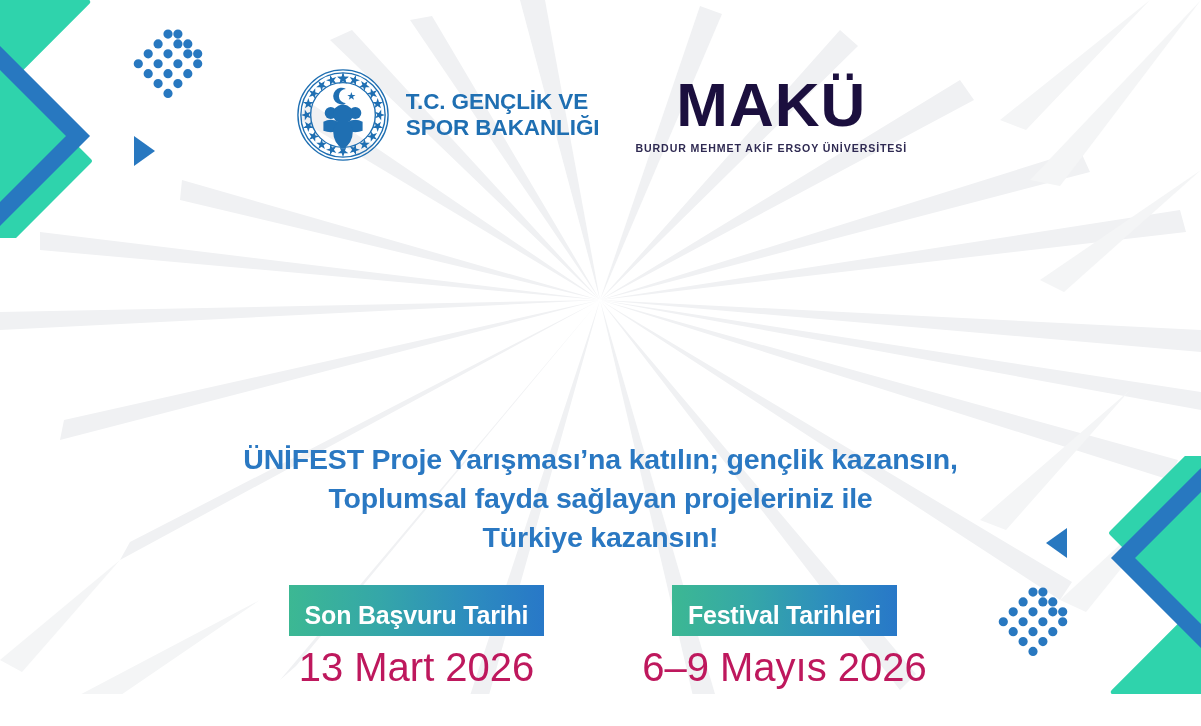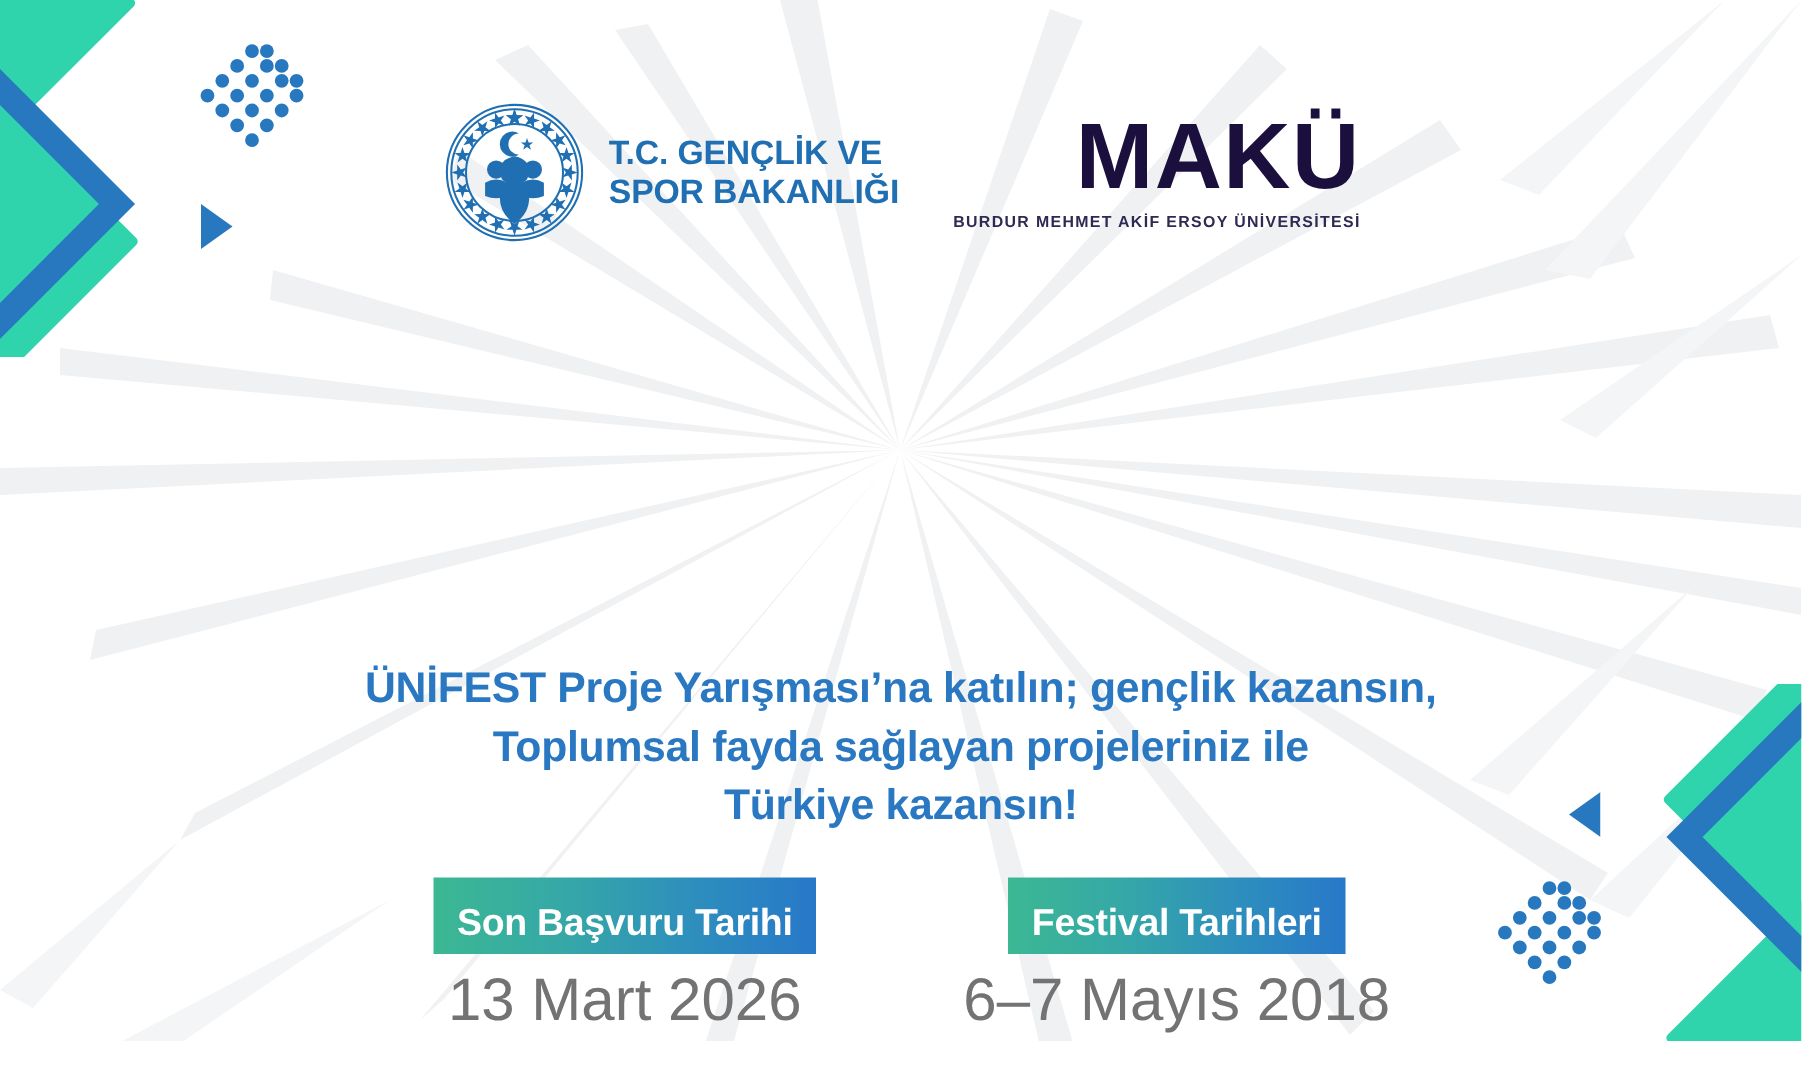--- a/index.html
+++ b/index.html
@@ -77,21 +77,21 @@
     font-weight: bold;
     font-size: 22.5px;
     line-height: 1.17;
     letter-spacing: -0.1px;
     white-space: pre-line;
   }
 
   .maku-logo {
     display: flex;
     flex-direction: column;
-    align-items: flex-end;
+    align-items: center;
   }
   .maku-word {
     color: #1b0f3e;
     font-weight: bold;
     font-size: 62px;
     line-height: 0.95;
     letter-spacing: 1px;
   }
   .maku-sub {
     color: #2f2a52;
@@ -164,21 +164,21 @@
     display: inline-block;
     background: linear-gradient(90deg, #3cb893 0%, #35a7a8 35%, #2d8dbe 70%, #2878c8 100%);
     color: #ffffff;
     font-weight: bold;
     font-size: 25px;
     letter-spacing: -0.2px;
     padding: 16px 16px 6px 16px;
     white-space: nowrap;
   }
   .date-value {
-    color: #737373;
+    color: #be185d;
     font-size: 40px;
     line-height: 1.1;
     margin-top: 9px;
     white-space: nowrap;
   }
 </style>
 </head>
 <body>
 
 <div id="poster">
@@ -404,18 +404,18 @@
 
   <div class="dates">
 
     <div class="date-card">
       <div class="date-badge">Son Başvuru Tarihi</div>
       <div class="date-value">13 Mart 2026</div>
     </div>
 
     <div class="date-card">
       <div class="date-badge">Festival Tarihleri</div>
-      <div class="date-value">6–7 Mayıs 2018</div>
+      <div class="date-value">6–9 Mayıs 2026</div>
     </div>
 
   </div>
 
 </div>
 
 </body></html>

